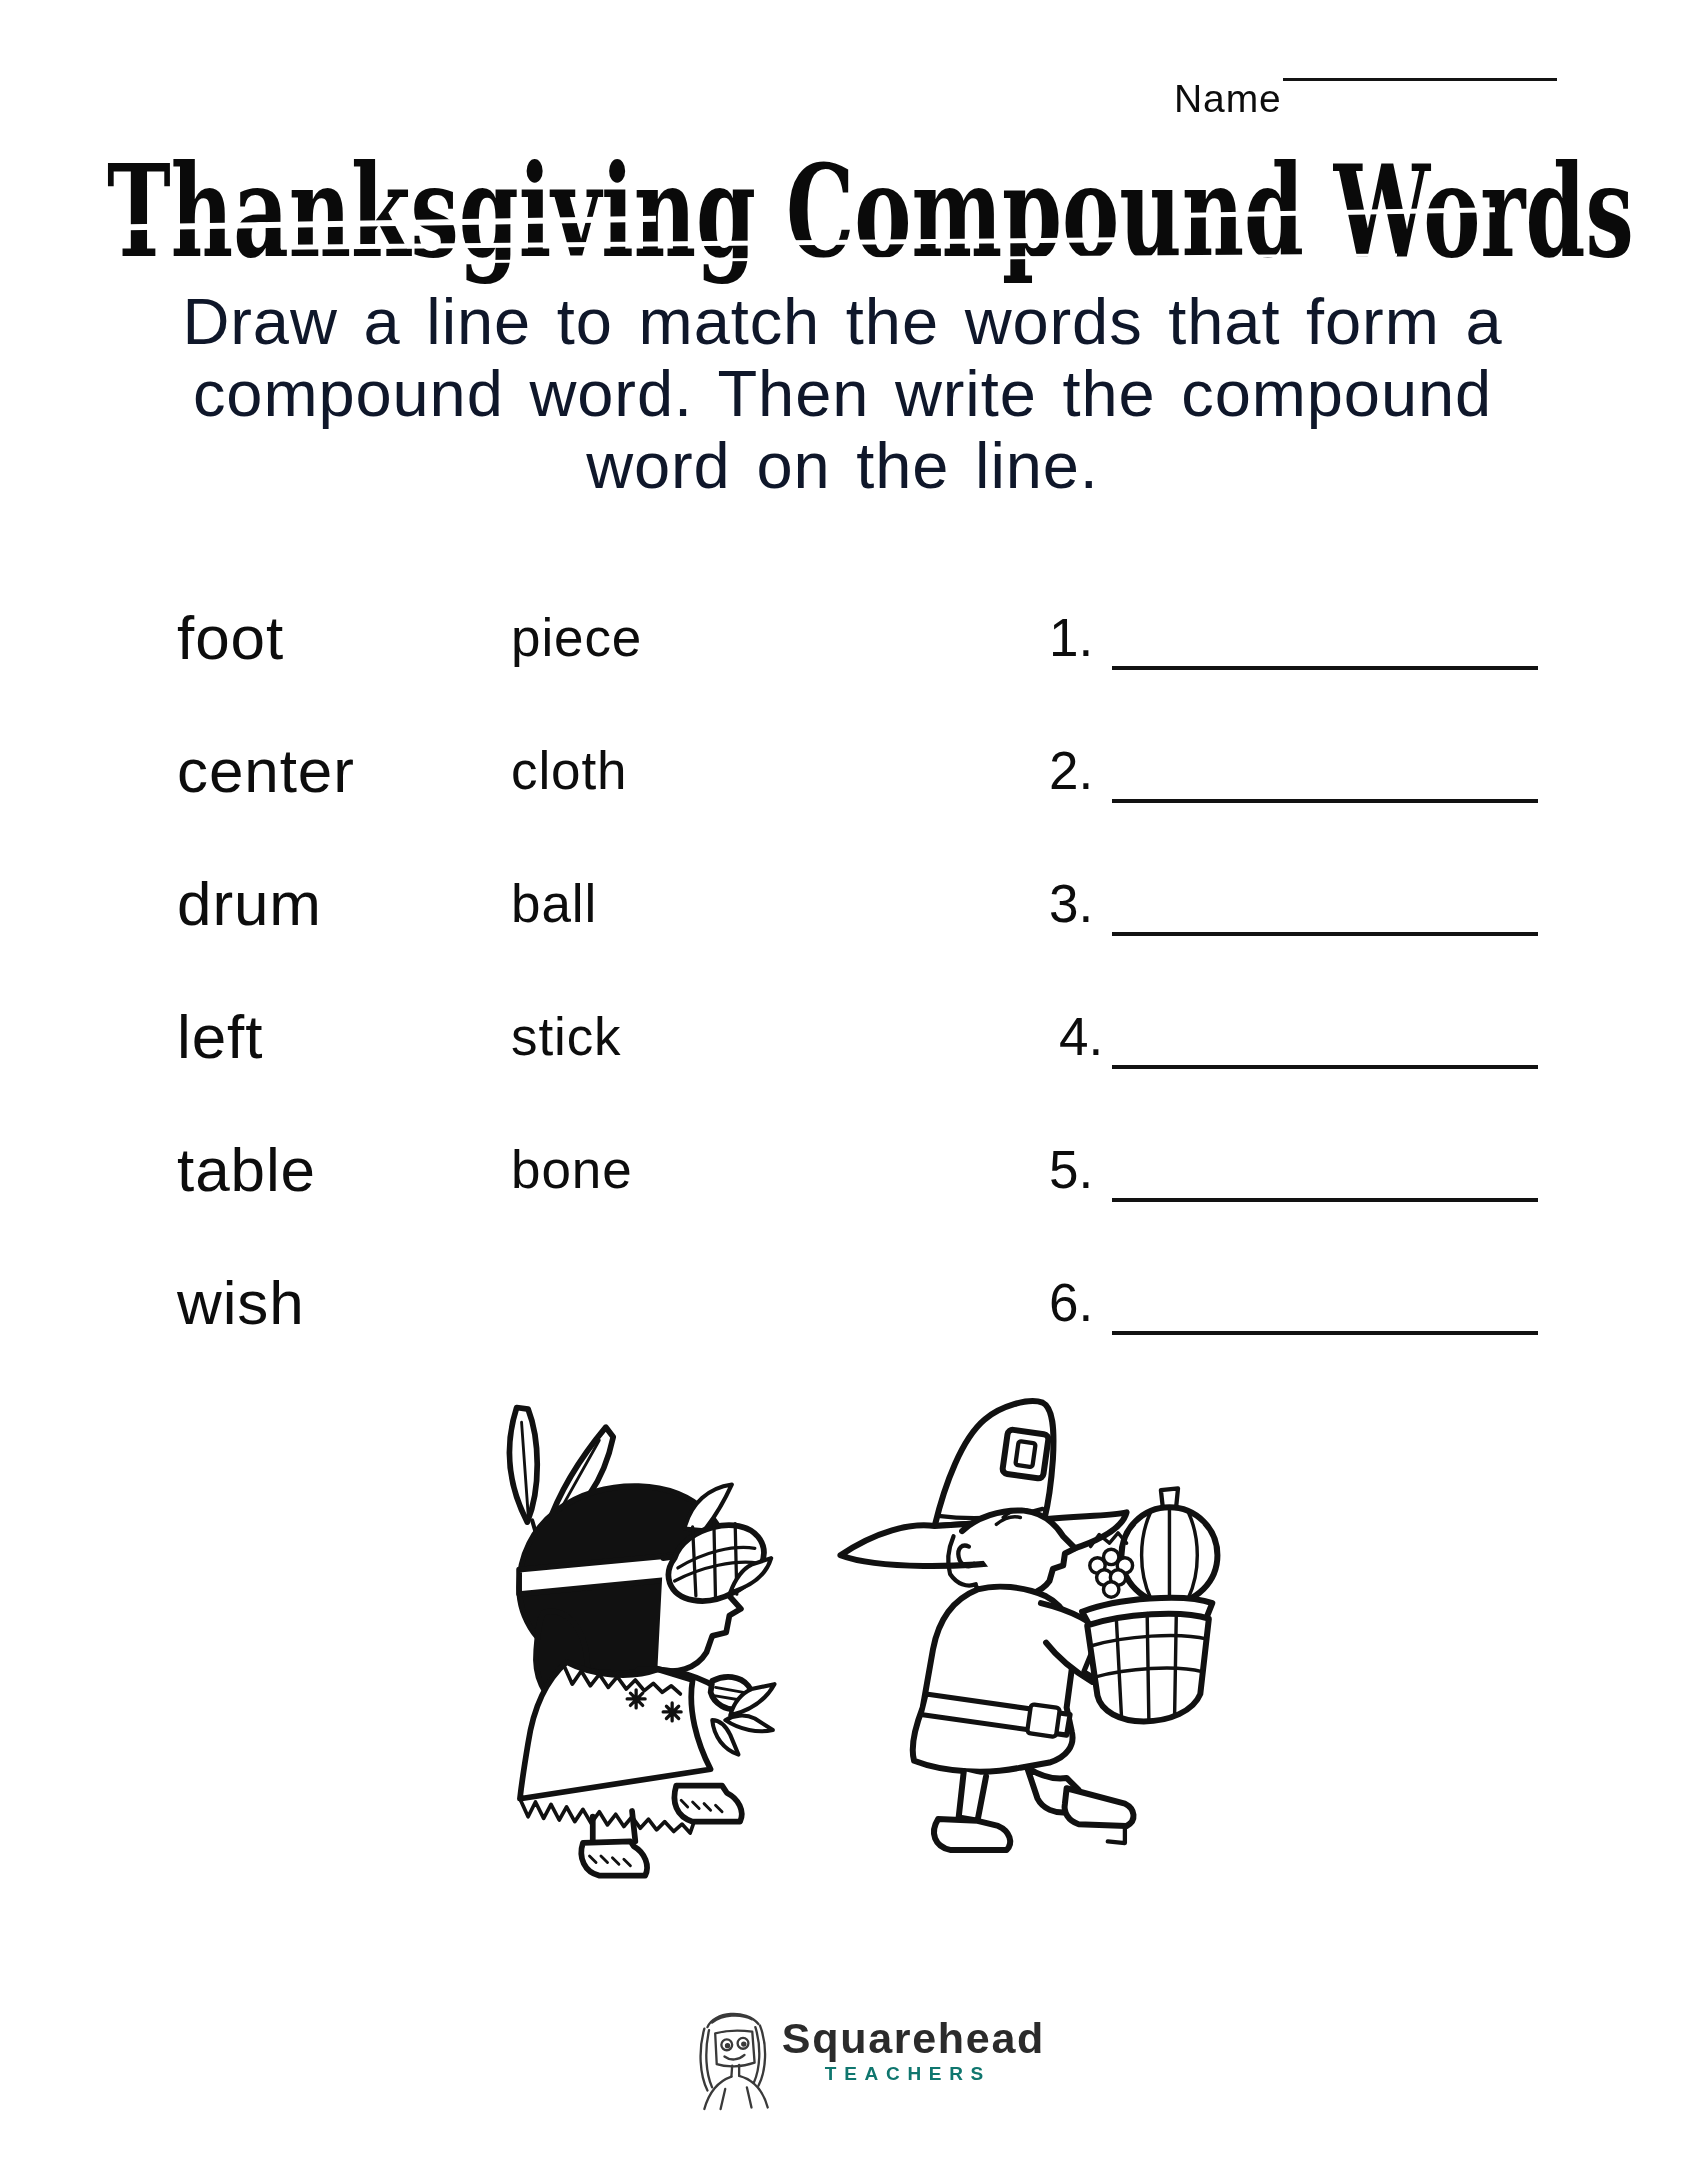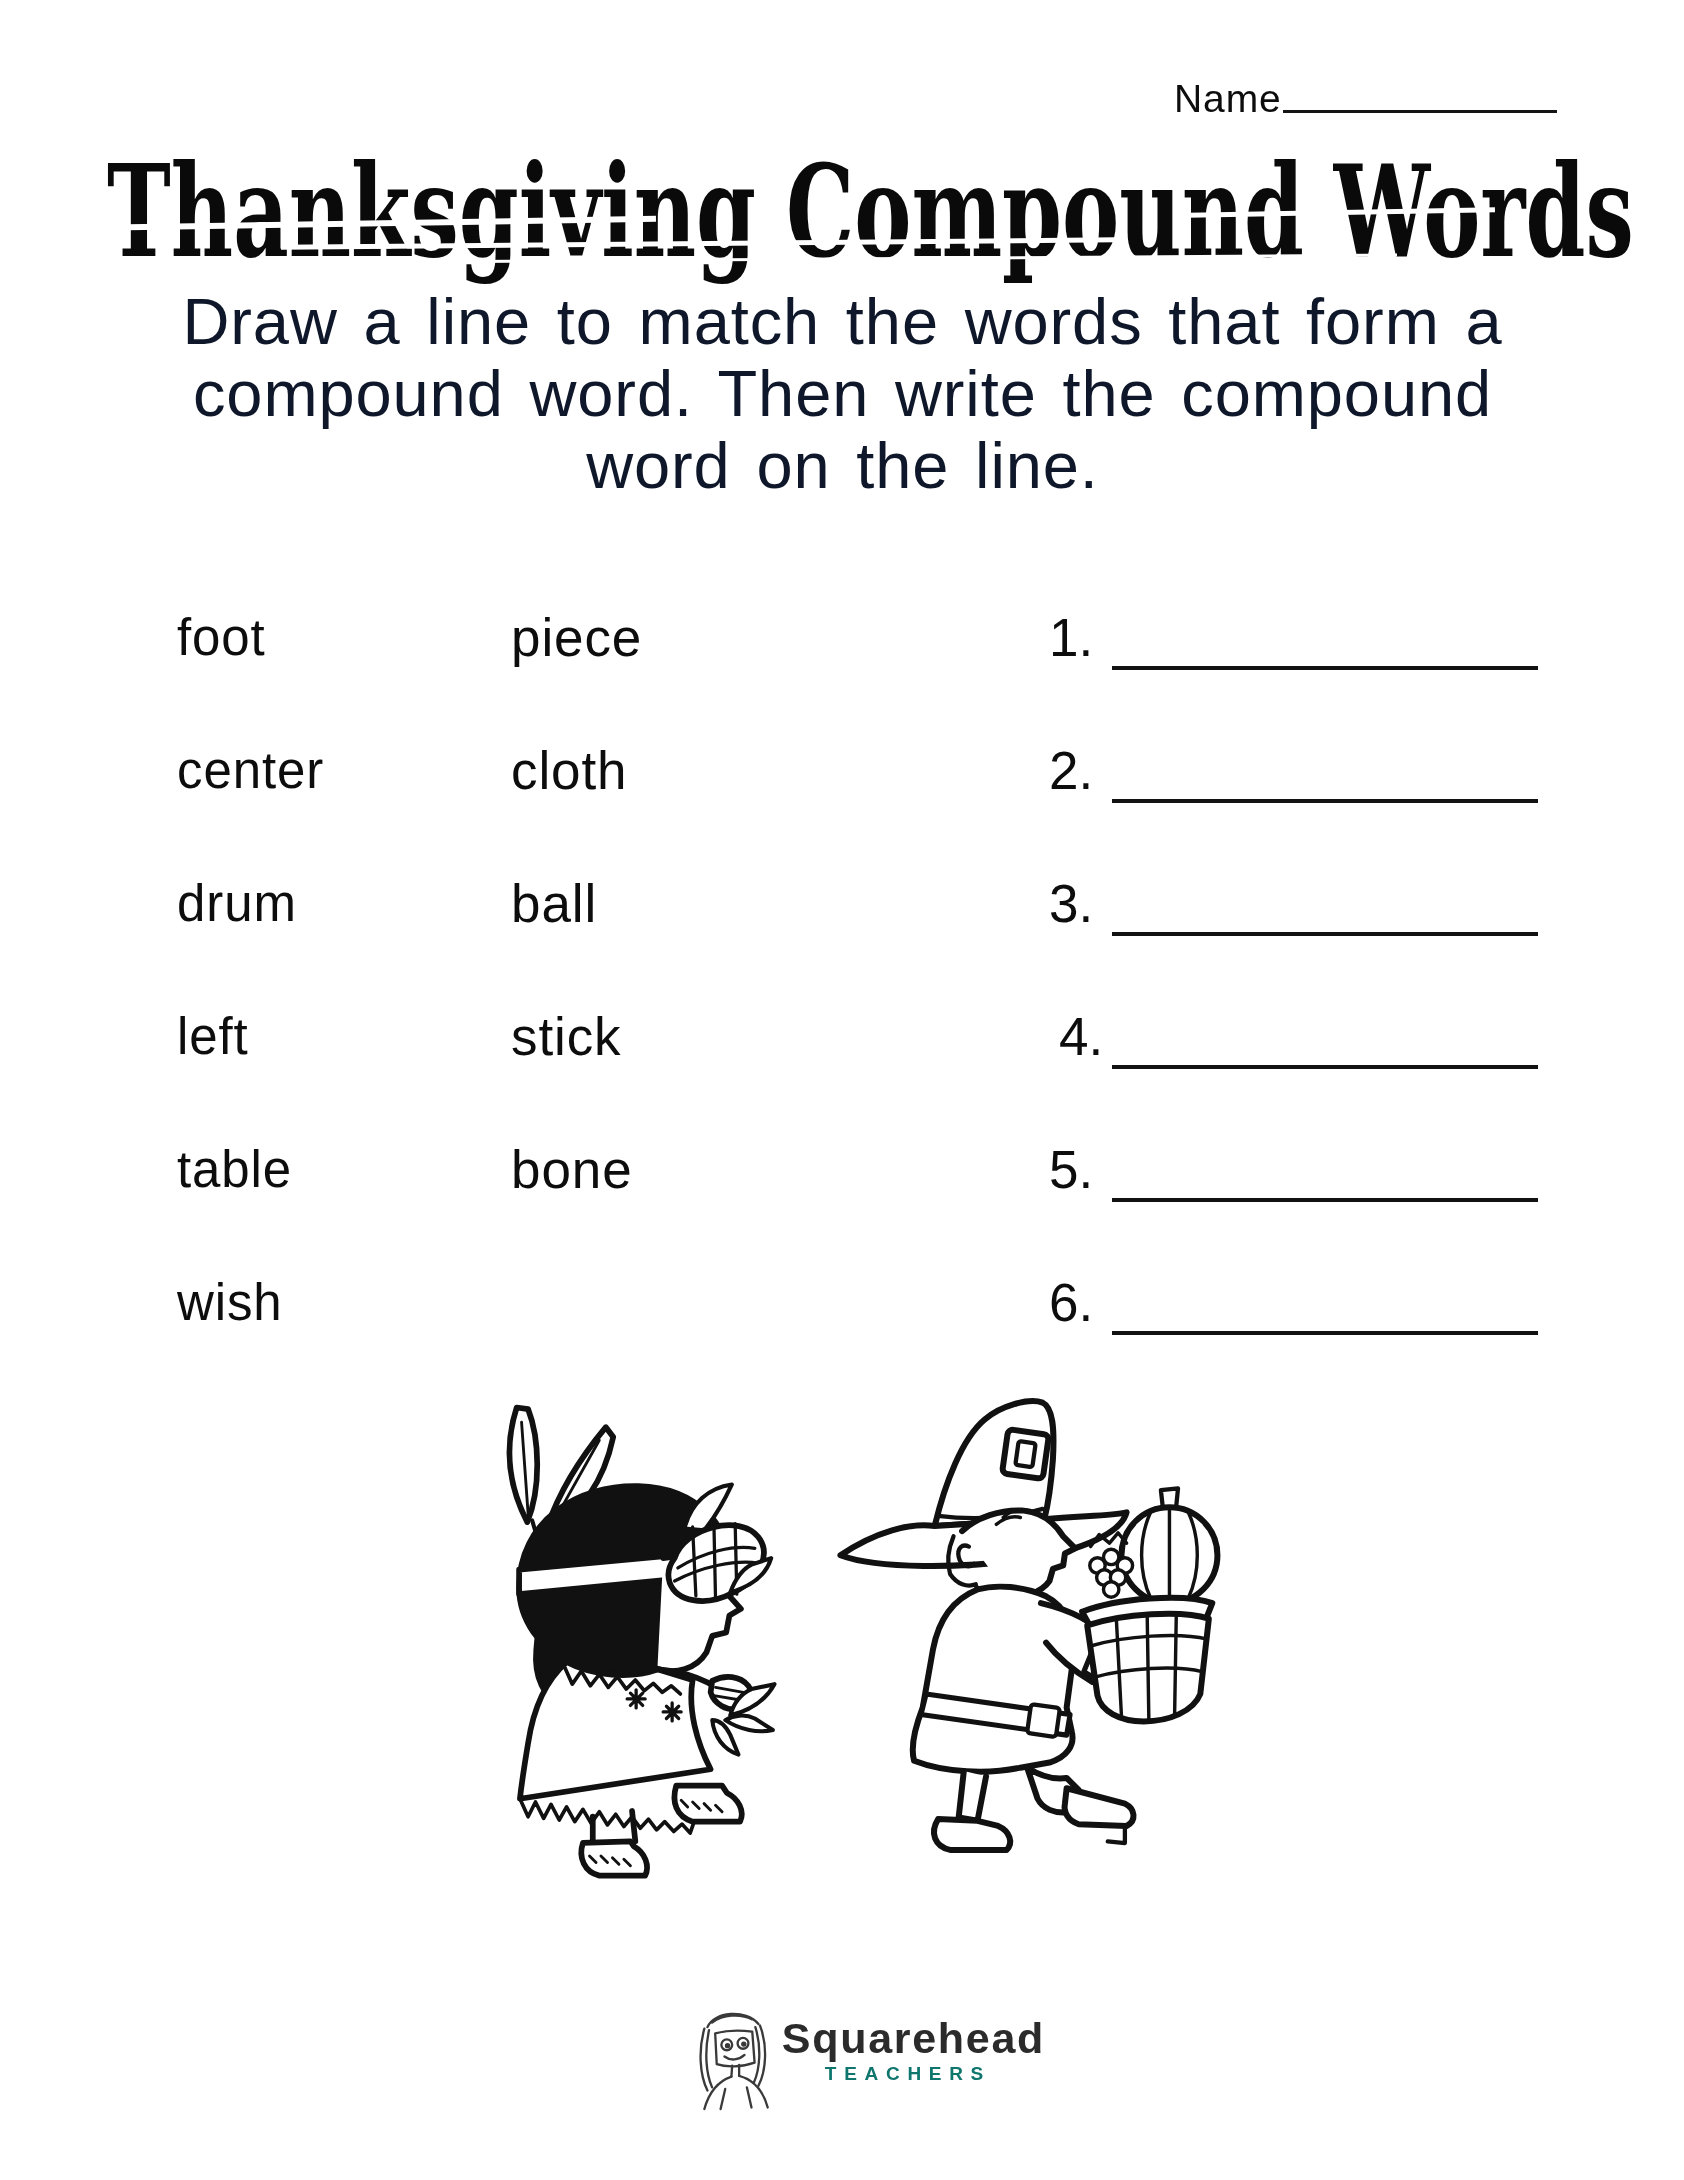--- a/index.html
+++ b/index.html
@@ -1,21 +1,21 @@
 <!DOCTYPE html>
 <html style="font-size:13.6px"><head>
 <meta charset="utf-8">
 <style>
   html,body{margin:0;padding:0;background:#888;}
   .sheet{
     position:relative;width:1685px;height:2181px;background:#ffffff;
     font-family:"Liberation Sans",sans-serif;color:#0d0d0d;overflow:hidden;
   }
   
-  .name-row{position:absolute;top:78px;left:1174px;width:383px;display:flex;align-items:flex-end;}
+  .name-row{position:absolute;top:78px;left:1174px;width:383px;display:flex;align-items:flex-start;}
   .name-label{font-size:39px;line-height:1.1;letter-spacing:0.9px;}
   .name-line{width:283px;border-bottom:3.4px solid #141414;margin-bottom:7.7px;margin-left:1.7px;}
   
   .title-wrap{position:absolute;top:147px;left:107px;width:1474px;height:128px;white-space:nowrap;}
   .title{
     display:inline-block;font-family:"DejaVu Serif","Liberation Serif",serif;font-weight:bold;
     font-size:128px;line-height:128px;transform:scaleX(0.67);transform-origin:left center;
     letter-spacing:0px;color:#0a0a0a;
   }
   .streak{position:absolute;background:#ffffff;pointer-events:none;}
@@ -23,21 +23,21 @@
   .streak.s2{top:241px;left:281px;width:835px;height:5.1px;transform:rotate(-0.5deg);}
   .streak.s3{top:210px;left:1188px;width:307px;height:5.1px;transform:rotate(-1deg);}
   .streak.s4{top:258px;left:136px;width:1261px;height:3.4px;transform:rotate(-0.4deg);}
   
   .instructions{position:absolute;top:286px;left:0;width:1685px;text-align:center;
     font-size:65px;line-height:72px;letter-spacing:0.9px;word-spacing:6.8px;color:#0f172a;}
   
   .match{position:absolute;top:570px;left:0;width:1685px;}
   .match-row{position:relative;height:133px;}
   .w-left{position:absolute;left:177px;top:50%;transform:translateY(-50%);
-    font-size:51px;letter-spacing:0.9px;}
+    font-size:62px;letter-spacing:0.9px;}
   .w-mid{position:absolute;left:511px;width:366px;top:50%;
     transform:translateY(-50%);font-size:53px;letter-spacing:0.9px;}
   .w-num{position:absolute;left:1049px;top:50%;transform:translateY(-50%);font-size:53px;}
   .w-line{position:absolute;left:1112px;width:426px;top:50%;margin-top:29px;
     border-bottom:4.3px solid #121212;height:0;}
   
   .clip-girl{position:absolute;left:470px;top:1387px;width:311px;height:537px;}
   .clip-boy{position:absolute;left:825px;top:1387px;width:407px;height:566px;}
   
   .footer{position:absolute;left:687px;top:2002px;width:358px;height:115px;display:flex;align-items:flex-start;justify-content:flex-end;}

